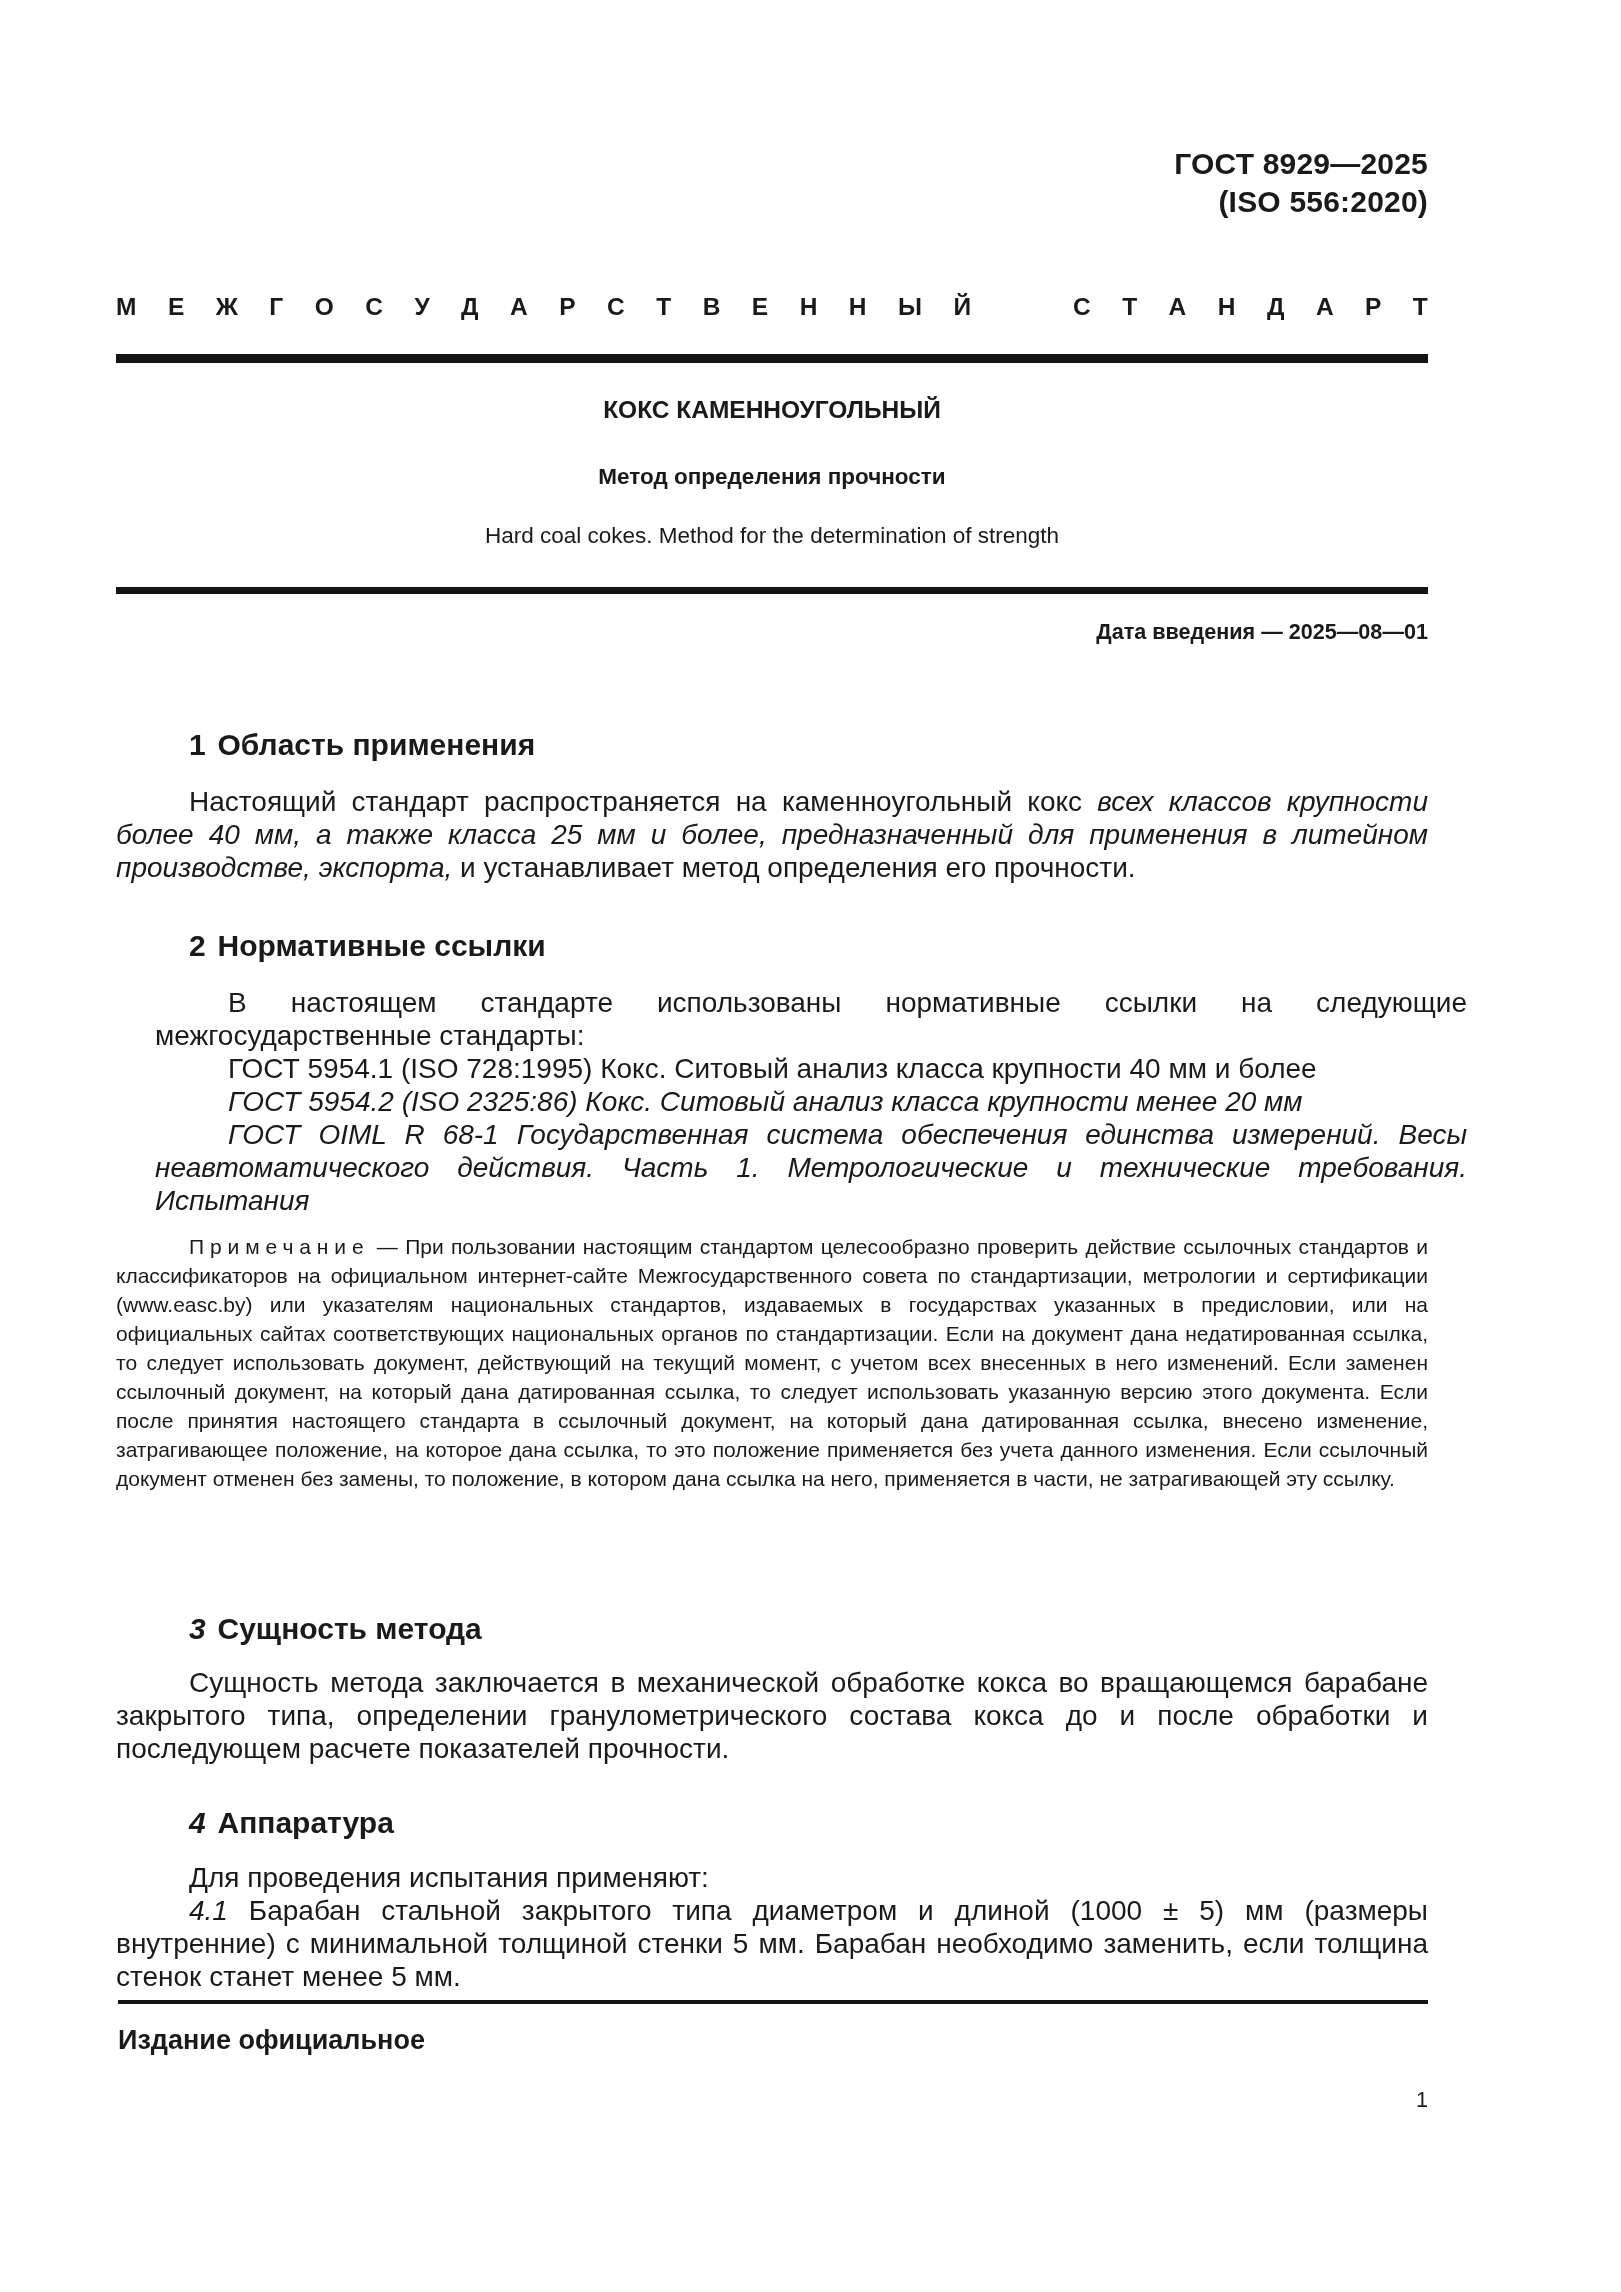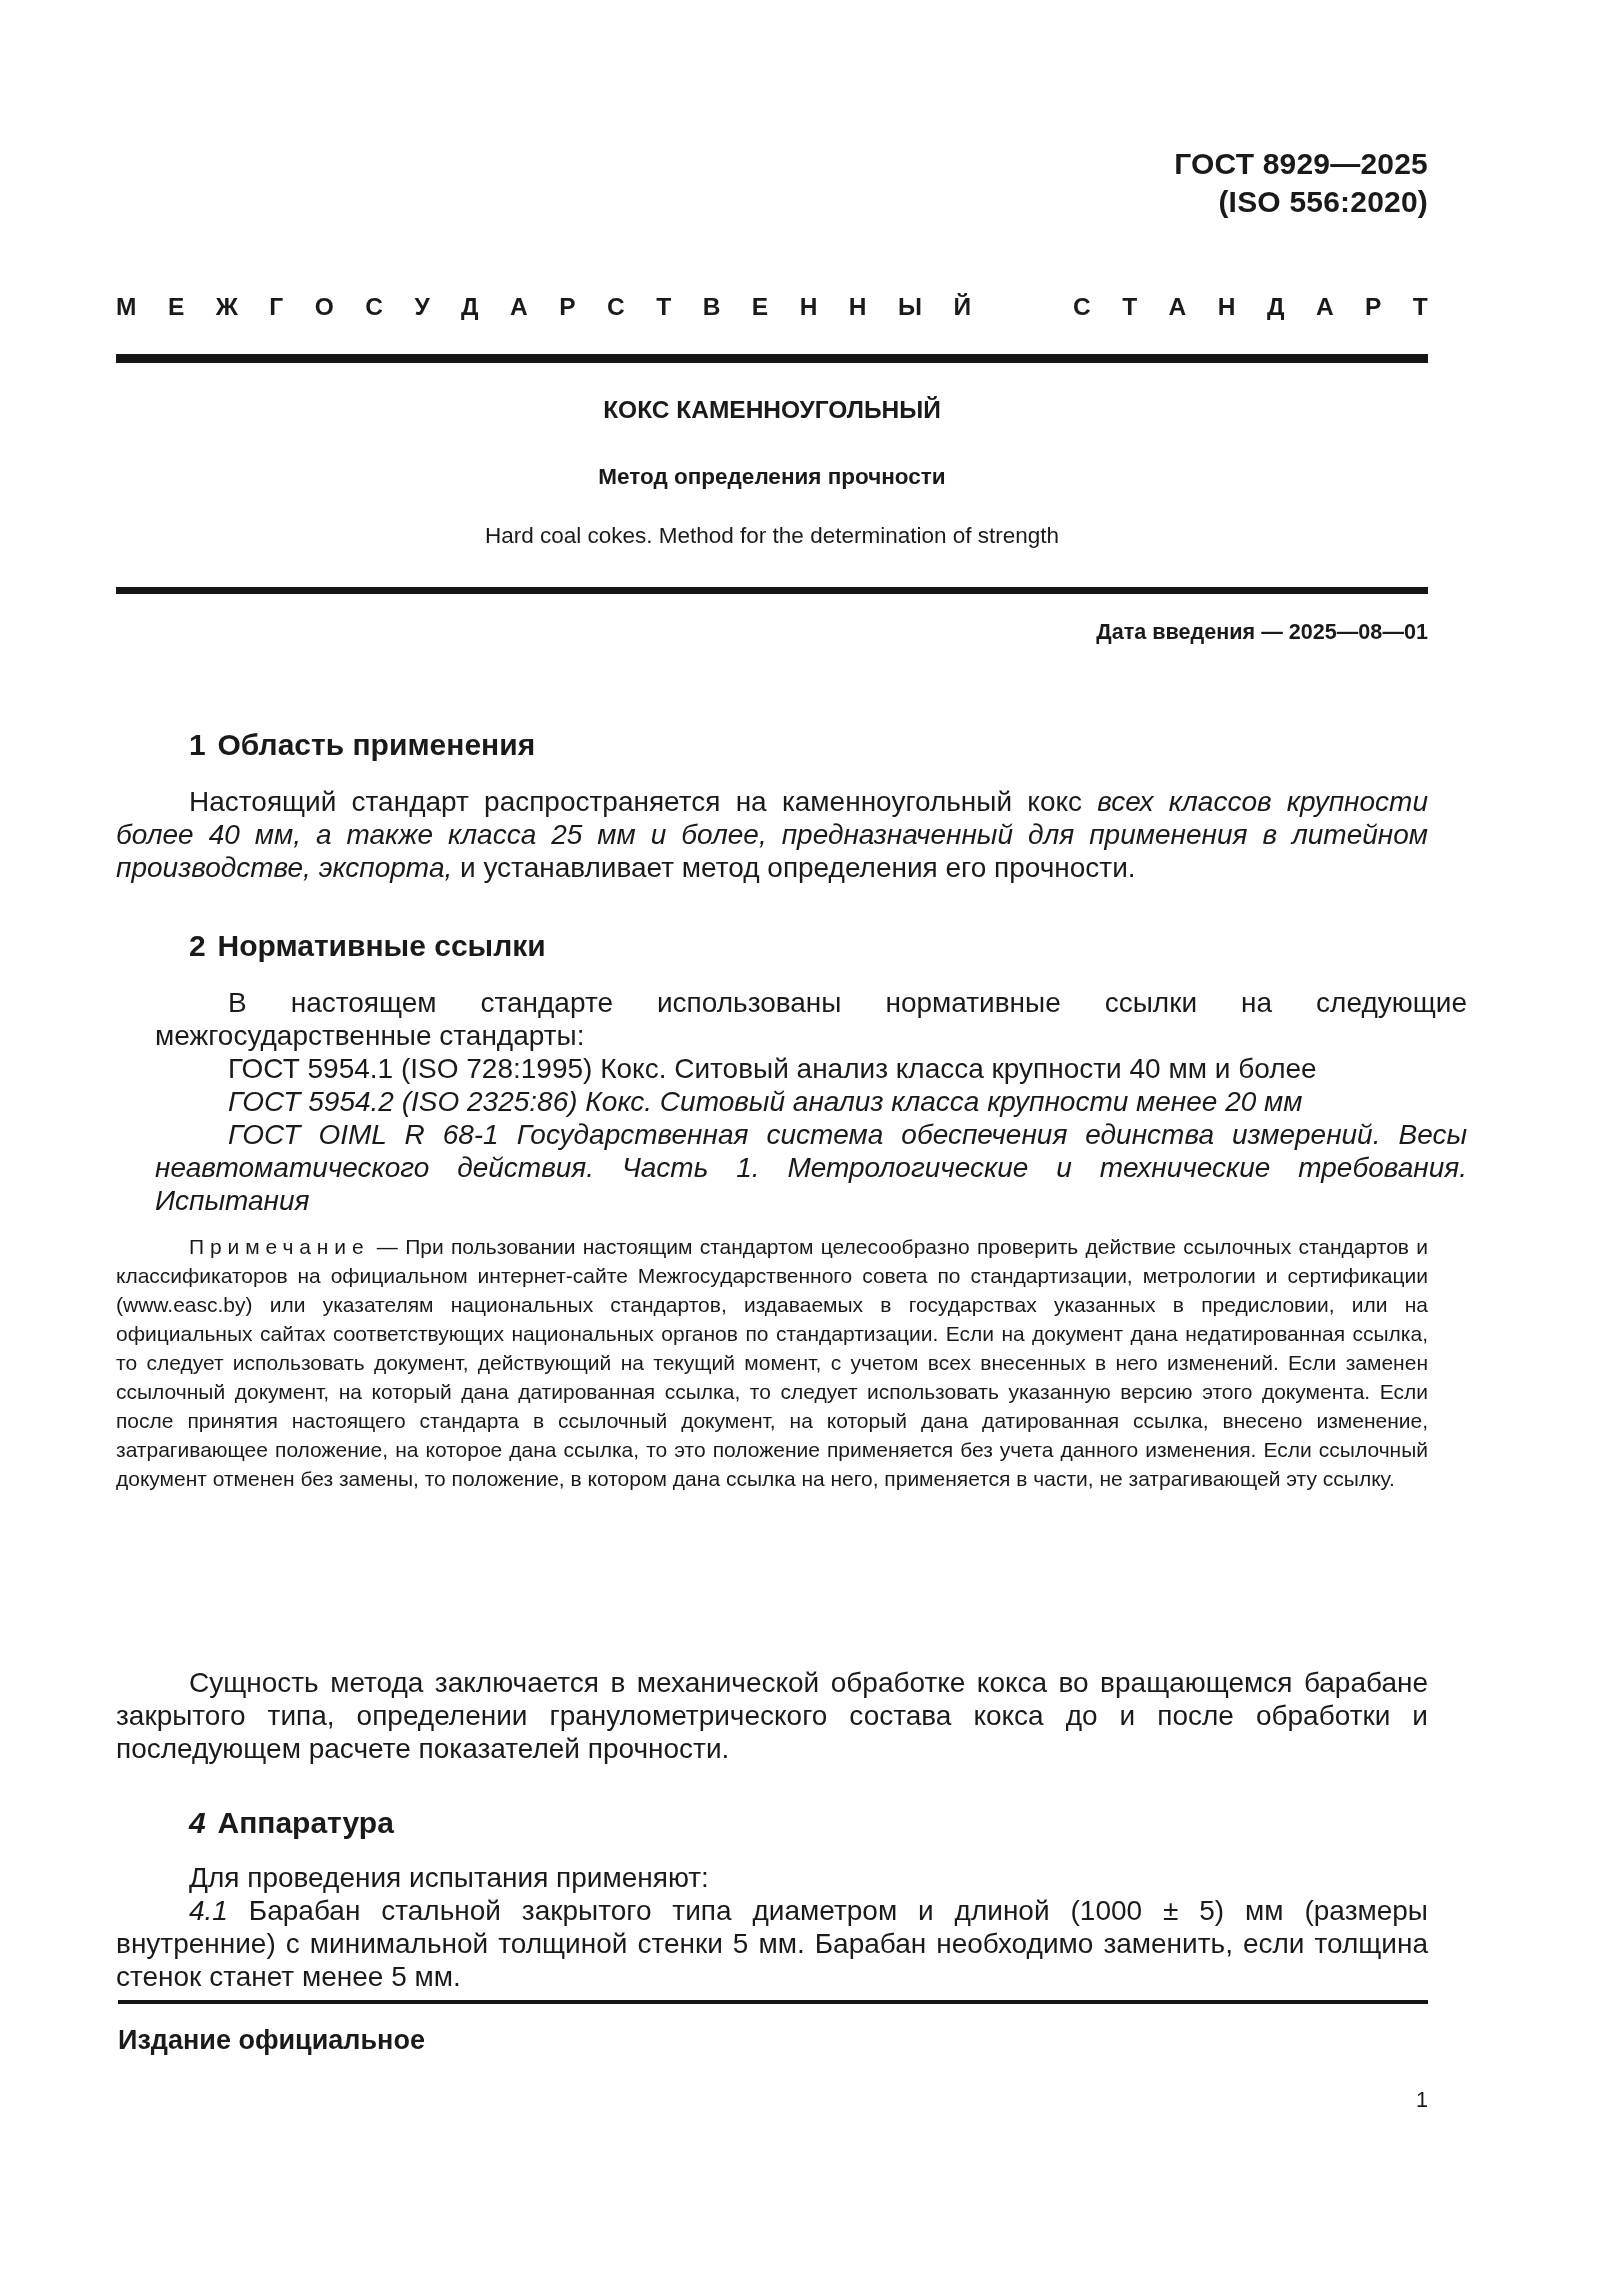--- a/index.html
+++ b/index.html
@@ -205,20 +205,23 @@
   </h2>
   <div class="abs content sec2-p">
     <p class="p ind">В настоящем стандарте использованы нормативные ссылки на следующие межгосударственные стандарты:</p>
     <p class="p ind">ГОСТ 5954.1 (ISO 728:1995) Кокс. Ситовый анализ класса крупности 40 мм и более</p>
     <p class="p ind it">ГОСТ 5954.2 (ISO 2325:86) Кокс. Ситовый анализ класса крупности менее 20 мм</p>
     <p class="p ind it">ГОСТ OIML R 68-1 Государственная система обеспечения единства измерений. Весы неавтоматического действия. Часть 1. Метрологические и технические требования. Испытания</p>
   </div>
 
   <p class="abs content note note-block"><span class="spaced">Примечание</span><span> — При пользовании настоящим стандартом целесообразно проверить действие ссылочных стандартов и классификаторов на официальном интернет-сайте Межгосударственного совета по стандартизации, метрологии и сертификации (www.easc.by) или указателям национальных стандартов, издаваемых в государствах указанных в предисловии, или на официальных сайтах соответствующих национальных органов по стандартизации. Если на документ дана недатированная ссылка, то следует использовать документ, действующий на текущий момент, с учетом всех внесенных в него изменений. Если заменен ссылочный документ, на который дана датированная ссылка, то следует использовать указанную версию этого документа. Если после принятия настоящего стандарта в ссылочный документ, на который дана датированная ссылка, внесено изменение, затрагивающее положение, на которое дана ссылка, то это положение применяется без учета данного изменения. Если ссылочный документ отменен без замены, то положение, в котором дана ссылка на него, применяется в части, не затрагивающей эту ссылку.</span></p>
 
+  <h2 class="abs content h sec3-h">
+    <span class="num it">3</span><span>Сущность метода</span>
+  </h2>
   <p class="abs content p ind sec3-p">Сущность метода заключается в механической обработке кокса во вращающемся барабане закрытого типа, определении гранулометрического состава кокса до и после обработки и последующем расчете показателей прочности.</p>
 
   <h2 class="abs content h sec4-h">
     <span class="num it">4</span><span>Аппаратура</span>
   </h2>
   <div class="abs content sec4-p">
     <p class="p ind">Для проведения испытания применяют:</p>
     <p class="p ind"><span class="it">4.1</span><span> Барабан стальной закрытого типа диаметром и длиной (1000 ± 5) мм (размеры внутренние) с минимальной толщиной стенки 5 мм. Барабан необходимо заменить, если толщина стенок станет менее 5 мм.</span></p>
   </div>
 

